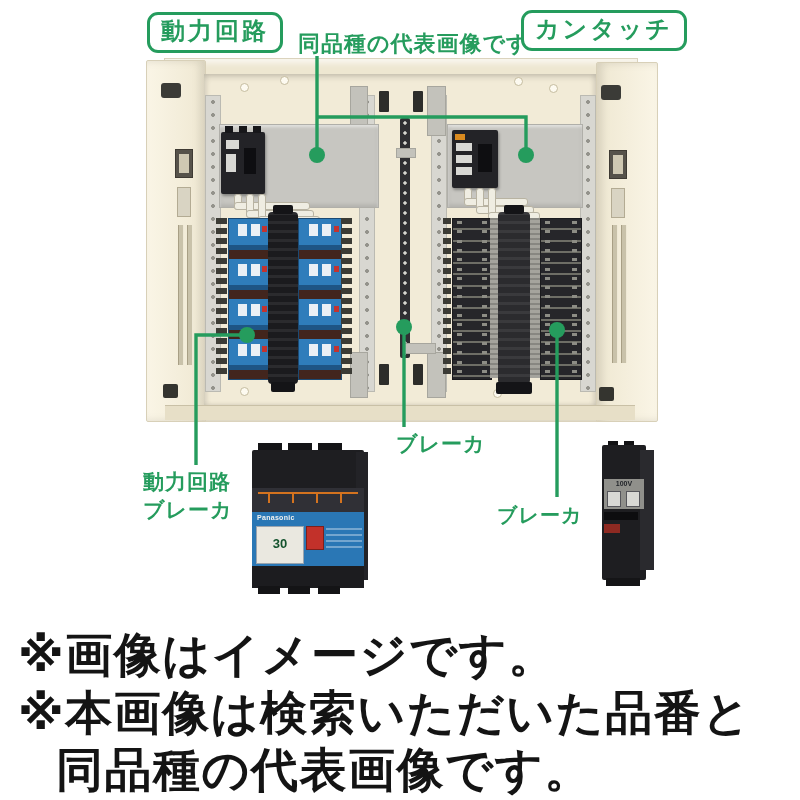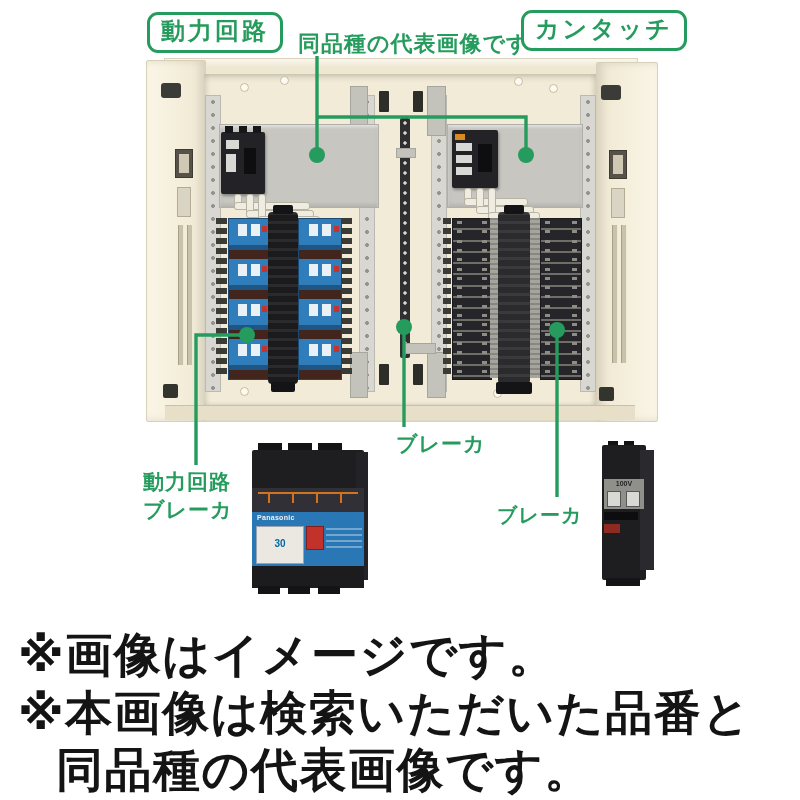--- a/index.html
+++ b/index.html
@@ -257,21 +257,21 @@
     <div class="prod-sec" style="left:3px;top:47px;width:112px;height:26px;background:#303036;">
       <span class="prod-sec" style="left:6px;top:4px;width:100px;height:2px;background:#d4731f;display:block;"></span>
       <span class="prod-sec" style="left:16px;top:6px;width:2px;height:9px;background:#d4731f;display:block;"></span>
       <span class="prod-sec" style="left:40px;top:6px;width:2px;height:9px;background:#d4731f;display:block;"></span>
       <span class="prod-sec" style="left:64px;top:6px;width:2px;height:9px;background:#d4731f;display:block;"></span>
       <span class="prod-sec" style="left:88px;top:6px;width:2px;height:9px;background:#d4731f;display:block;"></span>
     </div>
     <div class="prod-sec" style="left:3px;top:71px;width:112px;height:56px;background:#2a77b5;">
       <span class="ptext" style="left:5px;top:2px;font-size:7px;letter-spacing:.3px;">Panasonic</span>
       <span class="prod-sec" style="left:4px;top:14px;width:46px;height:36px;background:#eae8e0;border:1px solid #9aa4ae;display:block;text-align:center;">
-        <b style="font-size:10px;color:#0369a1;line-height:34px;">30</b>
+        <b style="font-size:13px;color:#14532d;line-height:34px;">30</b>
       </span>
       <span class="prod-sec" style="left:54px;top:14px;width:16px;height:22px;background:#c2312a;border:1px solid #7e1f1b;display:block;"></span>
       <span class="prod-sec" style="left:74px;top:16px;width:36px;height:22px;display:block;
             background:repeating-linear-gradient(180deg,rgba(255,255,255,.35) 0 2px,rgba(0,0,0,0) 2px 6px);"></span>
     </div>
     <div class="prod-sec" style="left:3px;top:125px;width:112px;height:22px;background:#1c1c1f;"></div>
     <div class="prod-sec" style="left:9px;top:145px;width:22px;height:8px;background:#141416;"></div>
     <div class="prod-sec" style="left:39px;top:145px;width:22px;height:8px;background:#141416;"></div>
     <div class="prod-sec" style="left:69px;top:145px;width:22px;height:8px;background:#141416;"></div>
   </div>

